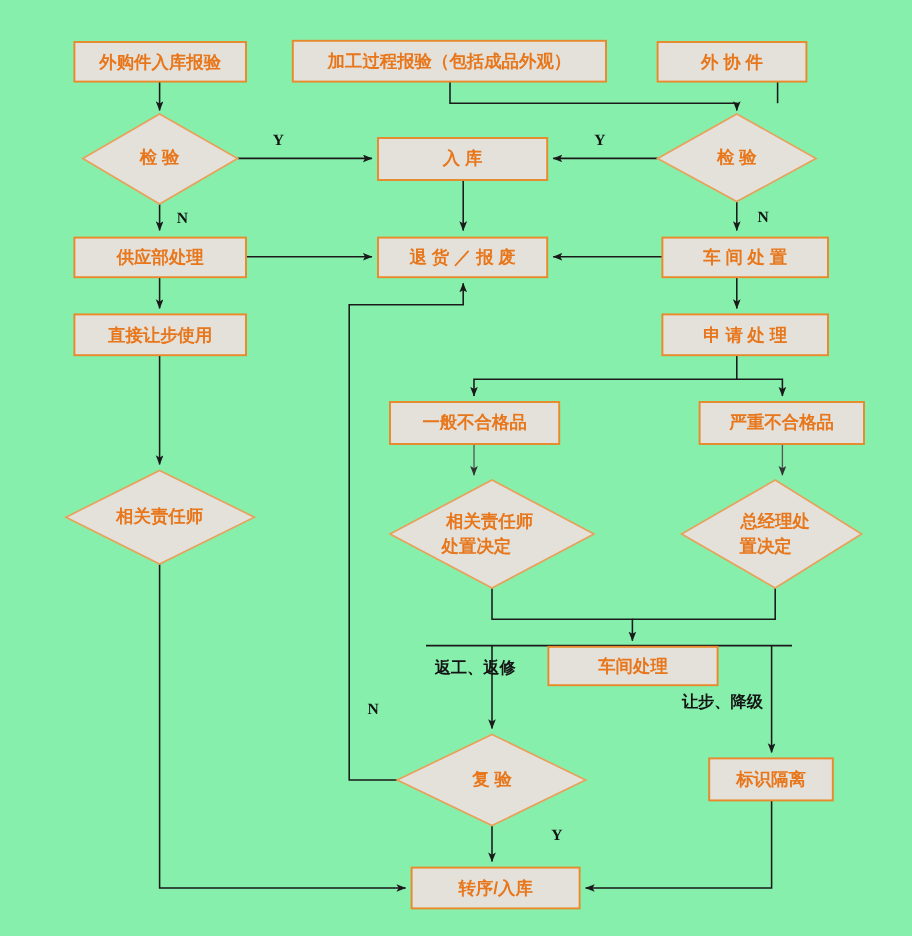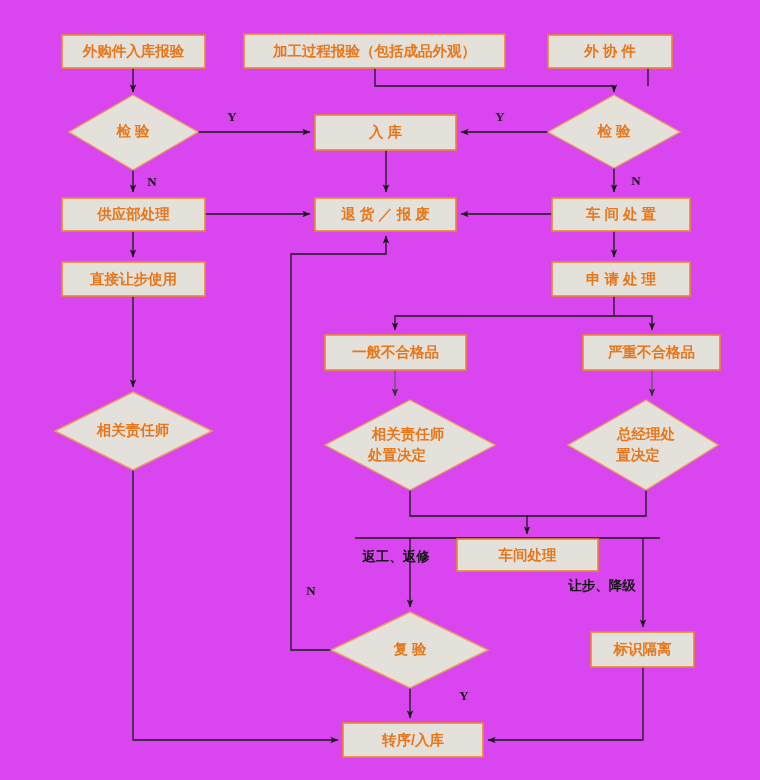--- a/index.html
+++ b/index.html
@@ -4,21 +4,21 @@
 <style>
   html, body {
     margin: 0;
     padding: 0;
     background: #f1f0ee;
   }
   #page {
     position: relative;
     width: 760px;
     height: 780px;
-    background: #d946ef;
+    background: #86efac;
     overflow: hidden;
     font-family: "Liberation Sans", "DejaVu Sans", sans-serif;
   }
   svg.flow {
     position: absolute;
     left: 0;
     top: 0;
     width: 760px;
     height: 780px;
   }

